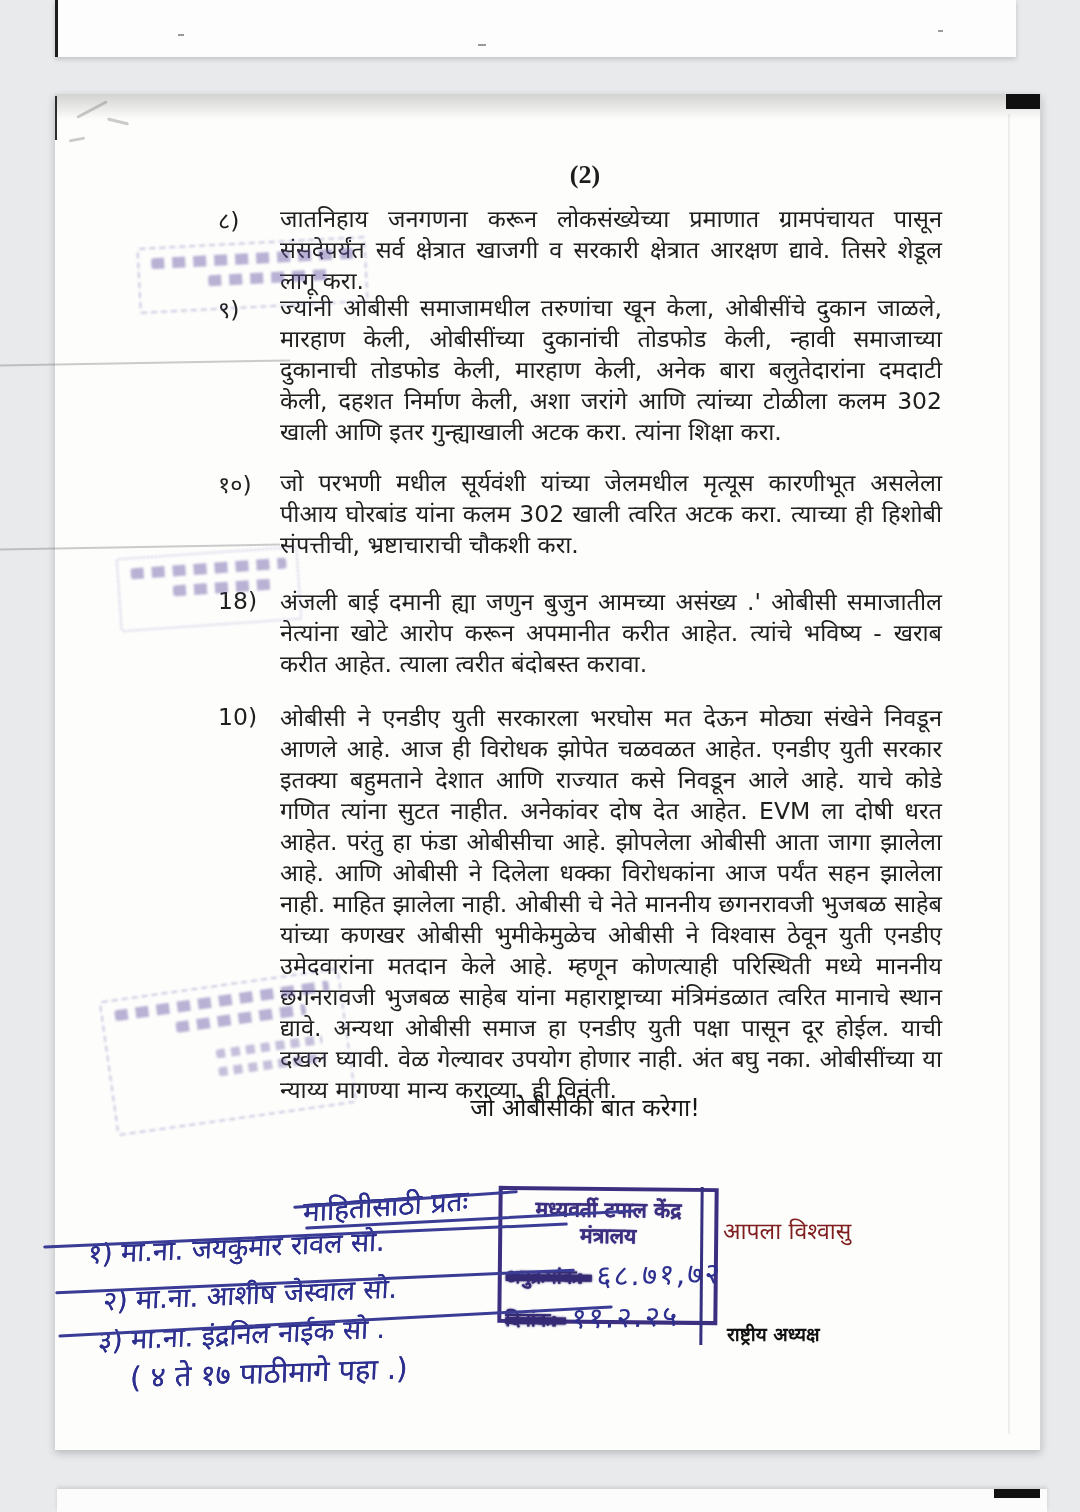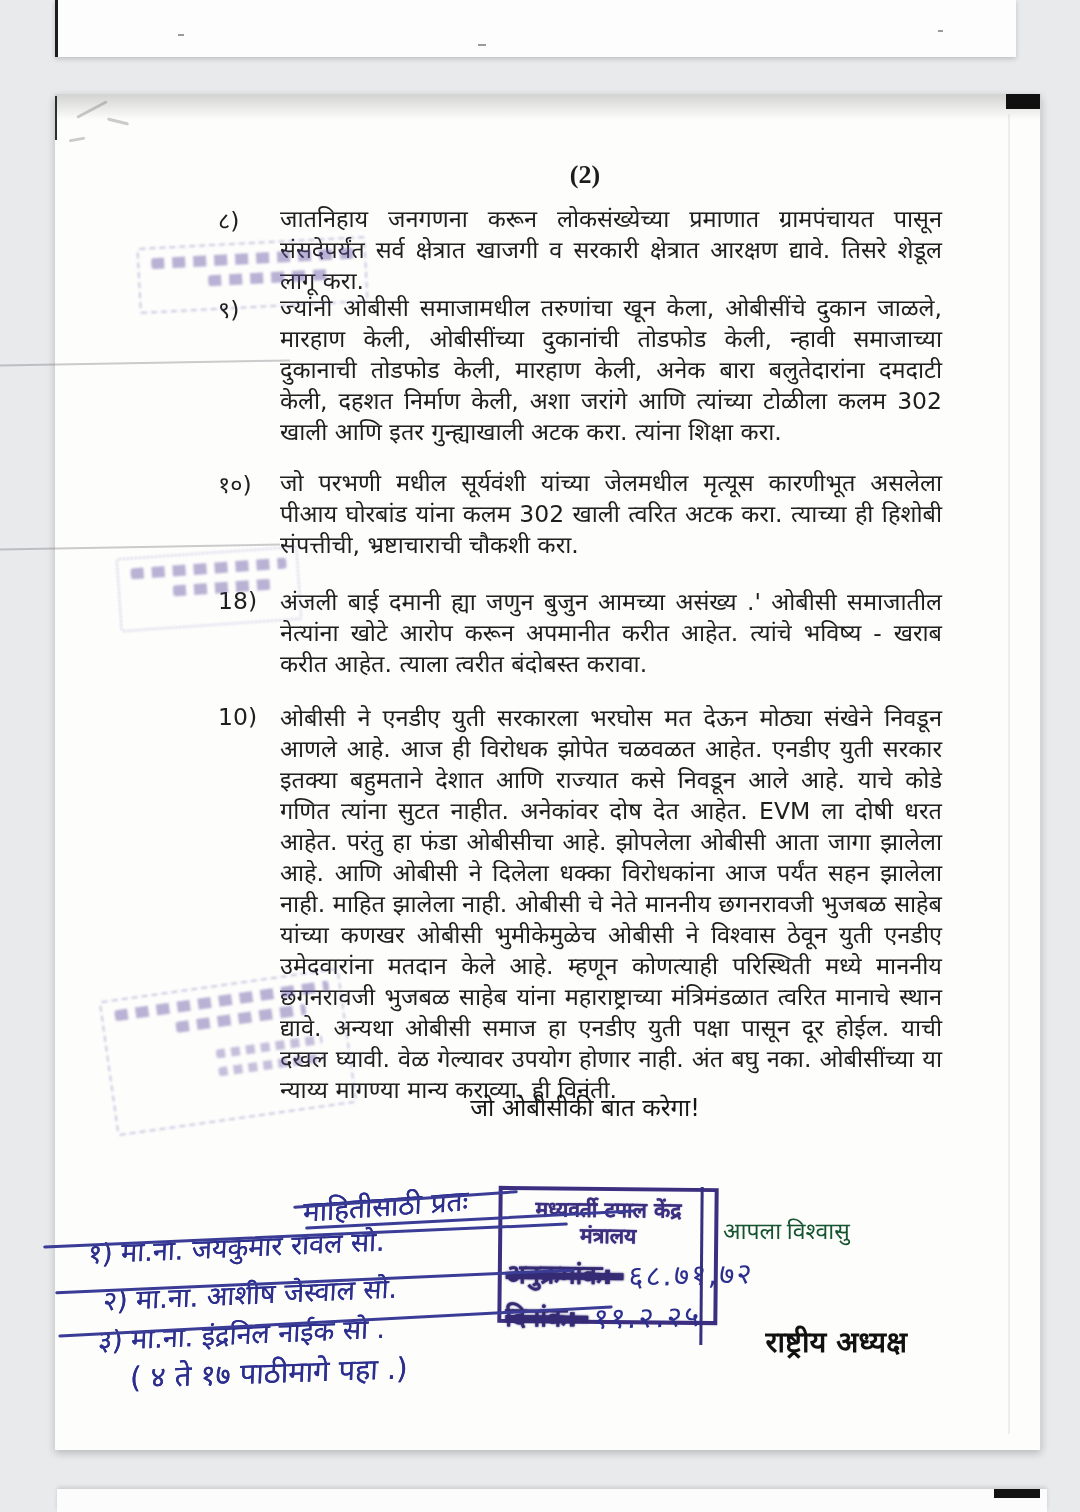--- a/index.html
+++ b/index.html
@@ -44,32 +44,32 @@
   .faint-stamp .srow.sig{width:45%;margin-left:45%;height:9px;
     background:repeating-linear-gradient(90deg,rgba(100,82,160,.45) 0 9px,rgba(100,82,160,0) 9px 15px);}
 
   
   .stamp-box{position:absolute;left:443px;top:1093px;width:212px;height:129px;
     border:4px solid #3c2f80;transform:rotate(.6deg);background:rgba(255,255,255,.0);}
   .stamp-box .t1,.stamp-box .t2{text-align:center;font-weight:bold;color:#3c2f80;
     font-size:21px;line-height:26px;text-shadow:0 0 1px #3c2f80;}
   .stamp-box .t1{margin-top:6px;}
   .srow2{position:relative;white-space:nowrap;margin:4px 0 0 4px;}
-  .srow2 .lbl{font-weight:bold;color:#352a74;font-size:26px;
+  .srow2 .lbl{font-weight:bold;color:#352a74;font-size:19px;
     text-decoration:line-through;text-decoration-thickness:7px;text-shadow:0 0 2px #352a74;}
   .srow2 .val{font-size:29px;color:#2d2f8f;letter-spacing:2px;display:inline-block;
     transform:rotate(-2deg) skewX(-5deg);}
   .pen-vline{position:absolute;left:645px;top:1093px;width:3px;height:158px;
     background:#35307f;transform:rotate(.5deg);}
 
   
-  .yours{position:absolute;left:668px;top:1120px;width:200px;font-size:23px;color:#14532d;font-family:Liberation Serif, serif;}
+  .yours{position:absolute;left:668px;top:1120px;width:200px;font-size:23px;color:#7f1d1d;}
   .signer{position:absolute;left:628px;top:1193px;width:270px;font-size:23px;color:#161616;}
-  .signer-title{position:absolute;left:672px;top:1227px;width:180px;font-size:29px;
-    font-weight:bold;color:#111;text-align:right;}
+  .signer-title{position:absolute;left:672px;top:1227px;width:180px;font-size:19px;
+    font-weight:bold;color:#111;}
 
   
   .hw{position:absolute;color:#2d2f8f;white-space:nowrap;
     text-shadow:0 0 .6px #2d2f8f;}
   .hw-heading{left:248px;top:1092px;font-size:28px;transform:rotate(-4deg) skewX(-6deg);}
   .hw-e1{left:33px;top:1134px;font-size:27px;transform:rotate(-2.5deg) skewX(-5deg);}
   .hw-e2{left:48px;top:1181px;font-size:27px;transform:rotate(-2.5deg) skewX(-5deg);}
   .hw-e3{left:43px;top:1221px;font-size:27px;transform:rotate(-2.5deg) skewX(-5deg);}
   .hw-e4{left:75px;top:1258px;font-size:29px;transform:rotate(-2deg) skewX(-4deg);}
   .hw-line{position:absolute;height:2.5px;background:#3a3c96;border-radius:2px;}

